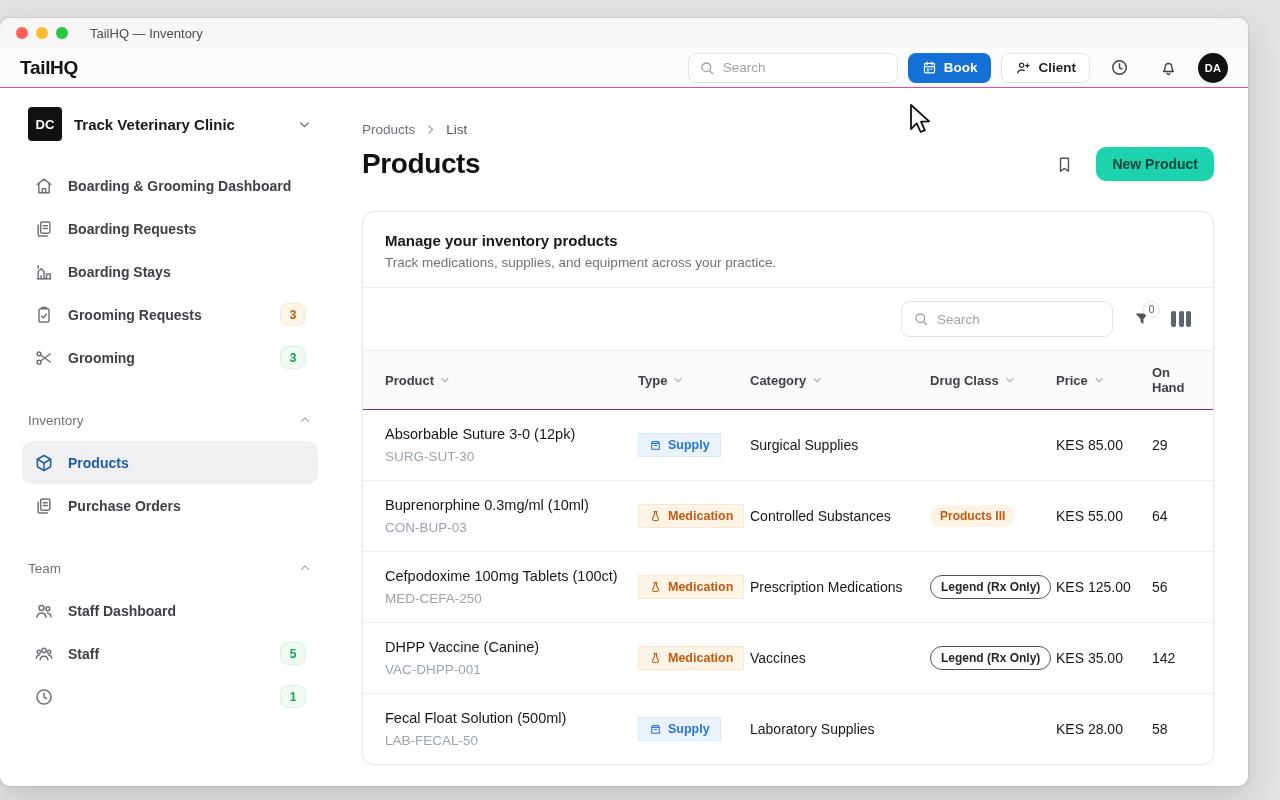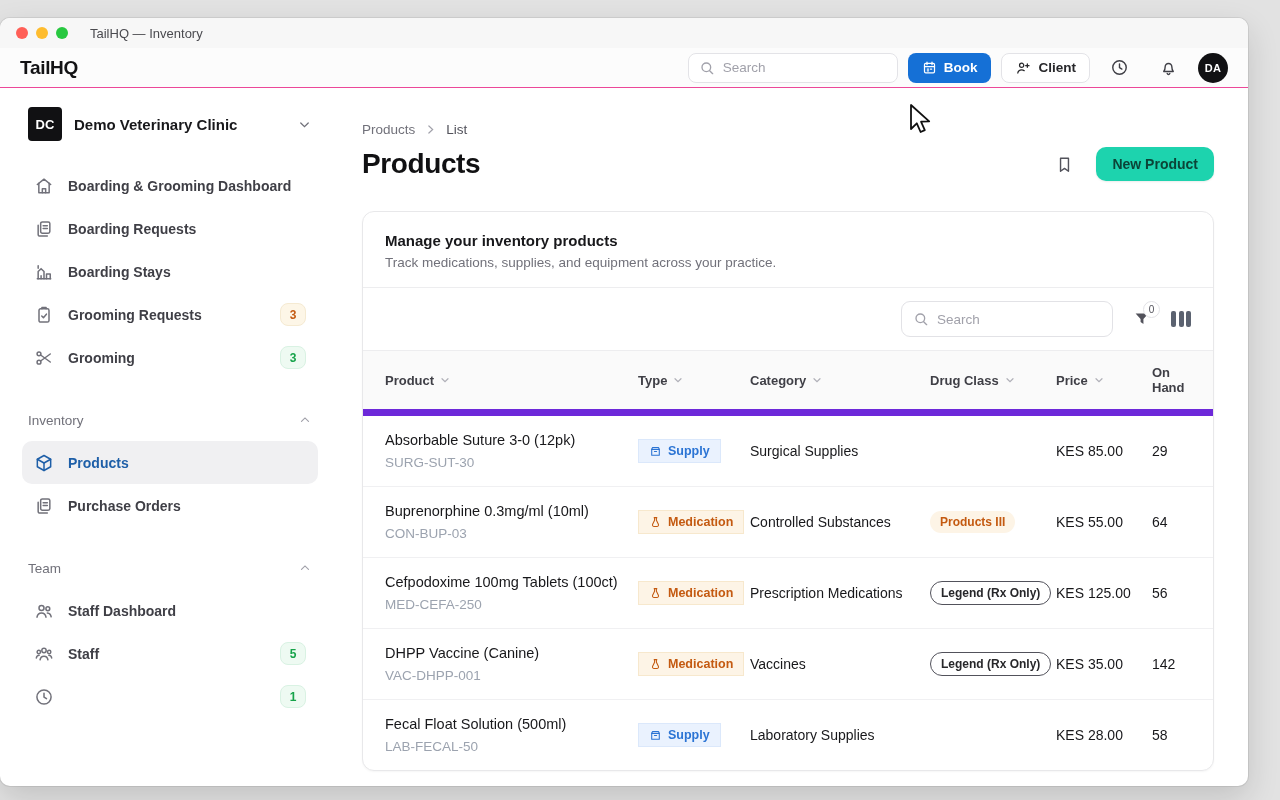--- a/index.html
+++ b/index.html
@@ -72,21 +72,21 @@
   .toolbar { border-top:1px solid #ededef; padding:13px 22px; display:flex; align-items:center; justify-content:flex-end; gap:20px; }
   .tb-search { width:212px; height:36px; border:1px solid #e2e2e6; border-radius:9px; background:#fff; display:flex; align-items:center; gap:8px; padding:0 11px; color:#a1a1aa; }
   .tb-search input { border:none; outline:none; width:150px; font-size:13.5px; background:transparent; font-family:inherit; color:#3f3f46; }
   .tb-search input::placeholder { color:#a1a1aa; }
   .filter-wrap { position:relative; cursor:pointer; }
   .filter-count { position:absolute; top:-9px; right:-9px; width:17px; height:17px; background:#fff; border:1px solid #e2e2e6; border-radius:50%; font-size:10px; color:#52525b; display:flex; align-items:center; justify-content:center; }
   .cols-icon { display:flex; gap:2.5px; cursor:pointer; }
   .cols-icon i { display:block; width:5px; height:16px; background:#5b6270; border-radius:2px; }
 
   table { width:100%; border-collapse:collapse; table-layout:fixed; }
-  thead tr { background:#fafafa; border-top:1px solid #ededef; border-bottom:7px solid #6d28d9;margin-top:42px; }
+  thead tr { background:#fafafa; border-top:1px solid #ededef; border-bottom:1px solid #6d28d9;margin-top:42px; }
   th { text-align:left; font-size:13px; font-weight:700; color:#3f3f46; padding:14px 8px; }
   th:first-child { padding-left:22px; }
   .th-inner { display:flex; align-items:center; gap:5px; cursor:pointer; }
   .th-chev { color:#b0b0b8; }
   td { padding:16px 8px; border-bottom:1px solid #f0f0f2; vertical-align:middle; font-size:14px; color:#18181b; }
   td:first-child { padding-left:22px; }
   tr:last-child td { border-bottom:none; }
   .prod-name { font-size:14.5px; font-weight:500; color:#18181b; }
   .prod-sku { margin-top:7px; font-size:13.5px; color:#9ca3af; }
   .pill { display:inline-flex; align-items:center; gap:6px; padding:4px 10px; border-radius:0; font-size:12.5px; font-weight:600; white-space:nowrap; }
@@ -158,21 +158,21 @@
       </button>
       <div class="avatar">DA</div>
     </div>
   </div>
 
   <div class="body-row">
 
     <nav class="sidebar">
       <div class="workspace">
         <span class="ws-avatar">DC</span>
-        <span class="ws-name">Demo Veterinary Clinic</span>
+        <span class="ws-name">Track Veterinary Clinic</span>
         <span class="ws-chevron">
           <svg width="15" height="15" viewBox="0 0 24 24" fill="none" stroke="currentColor" stroke-width="2" stroke-linecap="round">
               <path d="M6 9.5l6 6 6-6"></path>
             </svg>
         </span>
       </div>
 
       <div class="nav">
         <div class="nav-item">
           <span class="nicon">

